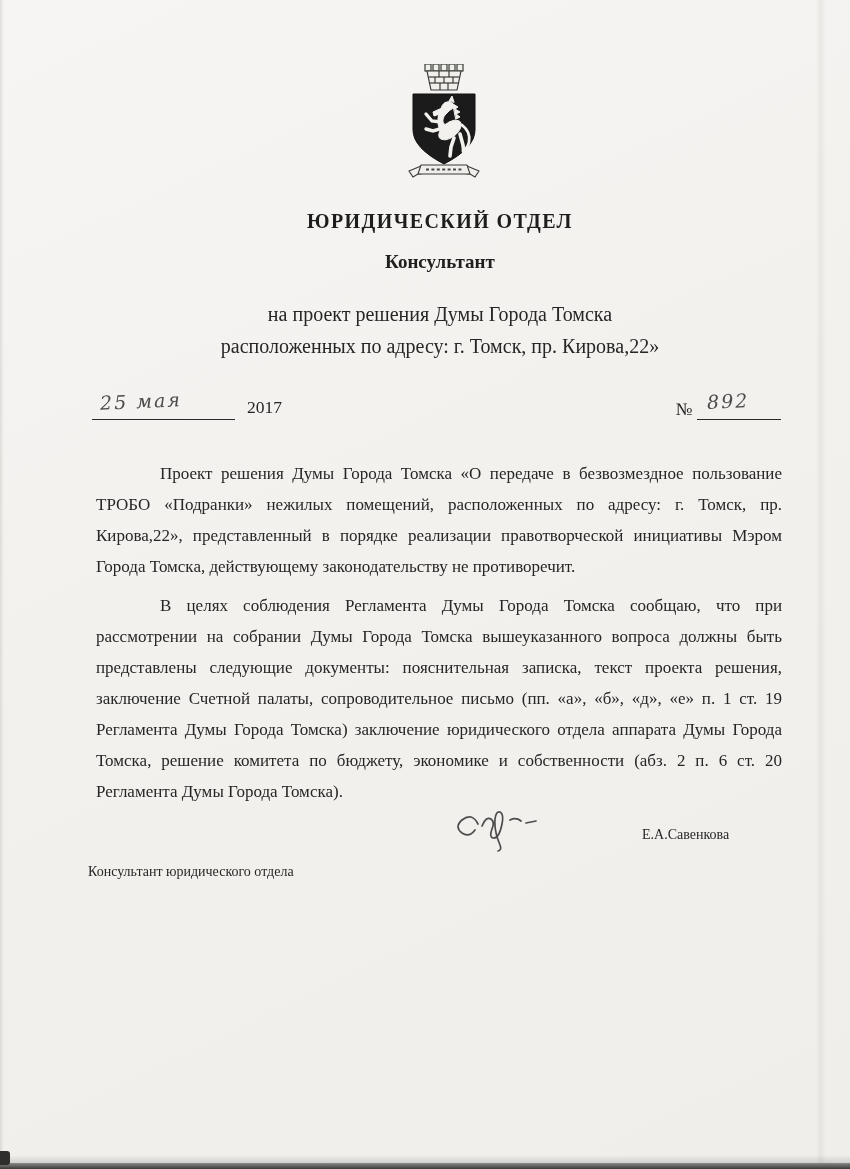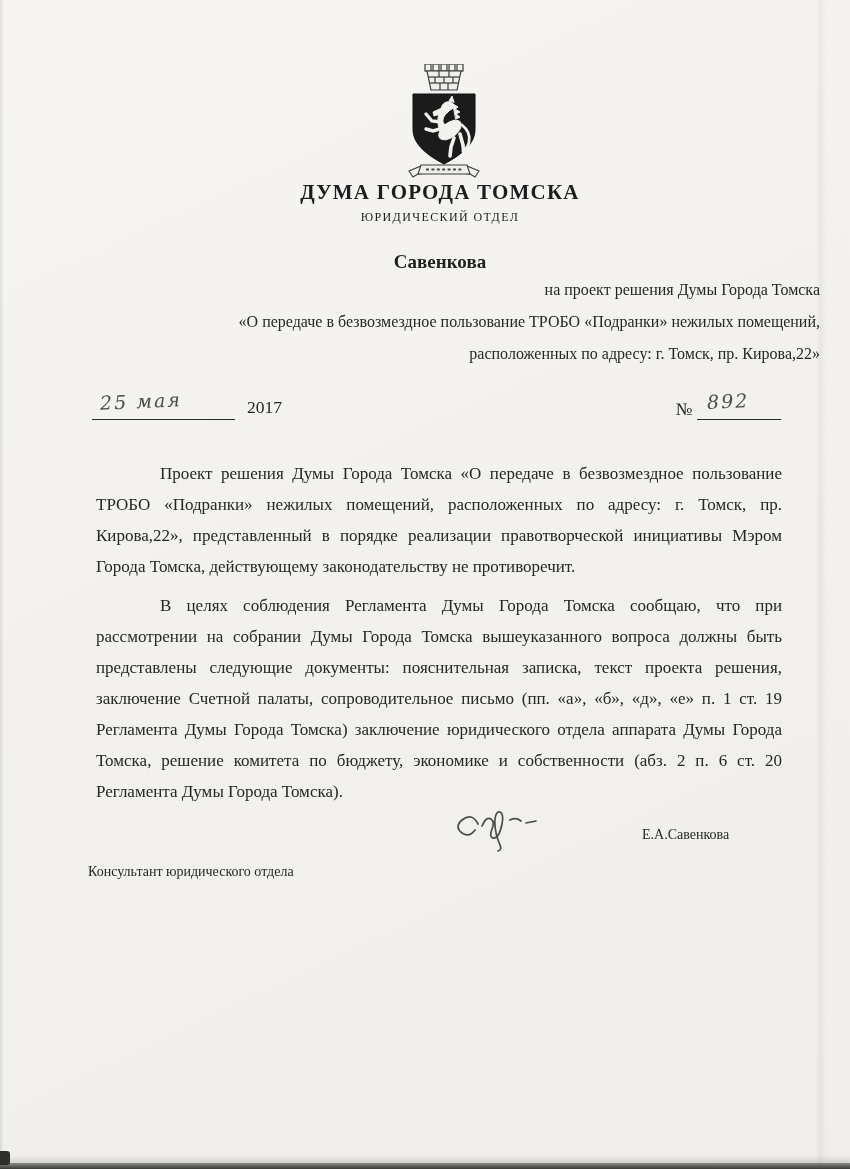--- a/index.html
+++ b/index.html
@@ -34,29 +34,29 @@
     background:#2e2e2c;border-radius:0 3px 3px 0;
   }
   
   .emblem{position:absolute;left:399px;top:64px;width:90px;height:116px;}
   .org-line-1{
     position:absolute;left:30px;top:180px;width:820px;
     text-align:center;font-weight:bold;font-size:21px;letter-spacing:1.2px;color:#1d1d1d;
   }
   .org-line-2{
     position:absolute;left:30px;top:210px;width:820px;
-    text-align:center;font-weight:normal;font-size:12px;letter-spacing:1.4px;color:#1d1d1d;
+    text-align:center;font-weight:bold;font-size:20px;letter-spacing:1.4px;color:#1d1d1d;
   }
   .doc-title{
     position:absolute;left:30px;top:251px;width:820px;
     text-align:center;font-weight:bold;font-size:19px;color:#1f1f1f;
   }
   .doc-subtitle{
-    position:absolute;left:60px;top:274px;width:760px;
-    text-align:right;font-size:16px;line-height:32px;color:#262626;
+    position:absolute;left:60px;top:298px;width:760px;
+    text-align:center;font-size:20px;line-height:32px;color:#262626;
   }
   
   .date-row{position:absolute;left:0;top:392px;width:850px;height:36px;}
   .date-fill{
     position:absolute;left:92px;top:0;width:143px;height:27px;
     border-bottom:1.6px solid #2a2a2a;
   }
   .handwriting{
     font-family:"DejaVu Serif", serif;font-style:italic;
     color:#4c4c4c;transform:rotate(-2.5deg);display:inline-block;
@@ -130,28 +130,26 @@
 
       <g stroke="#3a3a38" stroke-width="1.1" fill="#f0efec">
         <path d="M22,102 L10,107 L14,113 L19,110 L22,110 Z"></path>
         <path d="M68,102 L80,107 L76,113 L71,110 L68,110 Z"></path>
         <path d="M22,101 H68 L71,110 H19 Z"></path>
         <line x1="27" y1="105.5" x2="64" y2="105.5" stroke="#4a4a48" stroke-width="2" stroke-dasharray="3,2.4"></line>
       </g>
     </svg>
   </div>
 
-  <div class="org-line-1">ДУМА ГОРОДА ТОМСКА</div>
   <div class="org-line-2">ЮРИДИЧЕСКИЙ ОТДЕЛ</div>
 
-  <div class="doc-title">Савенкова</div>
+  <div class="doc-title">Консультант</div>
 
   <div class="doc-subtitle">
     <div>на проект решения Думы Города Томска</div>
-    <div>«О передаче в безвозмездное пользование ТРОБО «Подранки» нежилых помещений,</div>
     <div>расположенных по адресу: г. Томск, пр. Кирова,22»</div>
   </div>
 
   <div class="date-row">
     <span class="date-fill">
       <span class="handwriting">25 мая</span>
     </span>
     <span class="date-year">2017</span>
     <span class="num-group">
       <span>№</span><span class="num-fill"><span class="handwriting">892</span></span>

